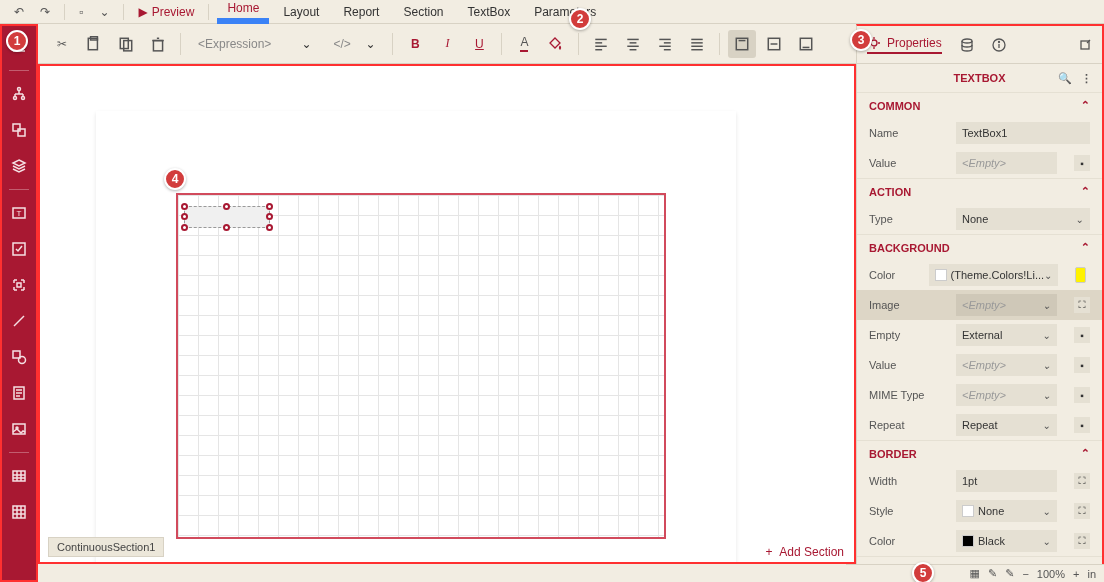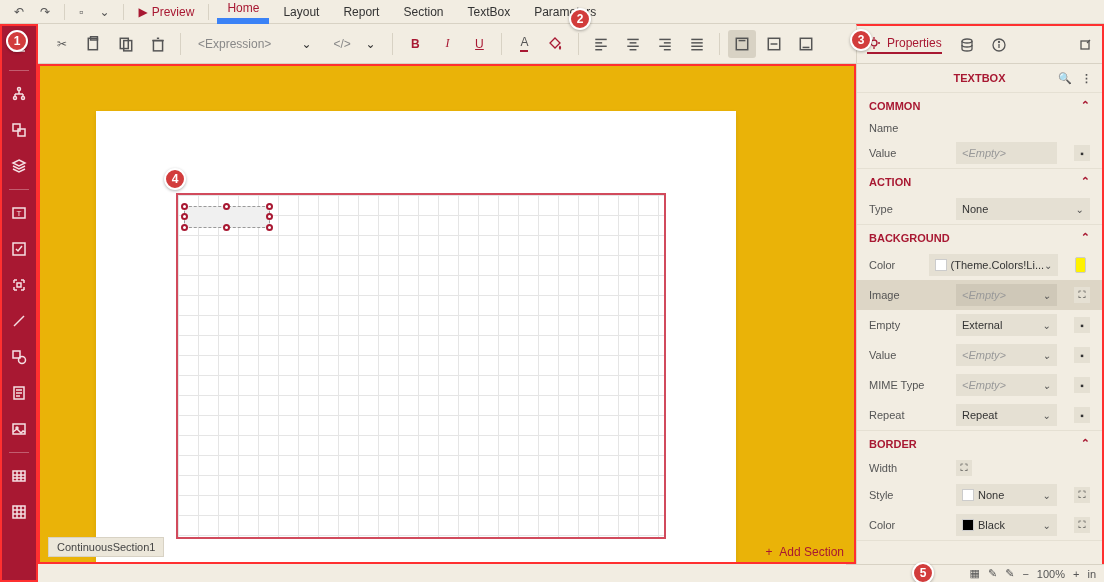--- a/index.html
+++ b/index.html
@@ -22,21 +22,21 @@
 
 
 .toolbar { position: absolute; left: 38px; right: 0; top: 24px; height: 40px; background: #f2ede2; border-bottom: 1px solid #d8d2c4; display: flex; align-items: center; padding: 0 10px; gap: 4px; }
 .toolbar .tool { width: 28px; height: 28px; display: flex; align-items: center; justify-content: center; cursor: pointer; color: #555; }
 .toolbar .sep { width: 1px; height: 22px; background: #d8d2c4; margin: 0 4px; }
 .toolbar .dropdown { display: flex; align-items: center; gap: 4px; padding: 4px 8px; border: 1px solid transparent; cursor: pointer; min-width: 80px; }
 .toolbar .tool svg, .toolbar .tool span.glyph { width: 16px; height: 16px; }
 .toolbar .active { background: #d8d2c4; border-radius: 3px; }
 
 
-.main { position: absolute; left: 38px; top: 64px; right: 248px; bottom: 18px; background: #eab308; border: 2px solid #ff3030; overflow: hidden; }
+.main { position: absolute; left: 38px; top: 64px; right: 248px; bottom: 18px; background: #ffffff; border: 2px solid #ff3030; overflow: hidden; }
 .page { position: absolute; left: 56px; top: 45px; width: 640px; height: 460px; background: #fff; box-shadow: 0 2px 4px rgba(0,0,0,0.1); }
 .design-area { position: absolute; left: 80px; top: 82px; width: 490px; height: 346px; border: 2px solid #d14a5c; background-image: linear-gradient(to right, #e5e5e5 1px, transparent 1px), linear-gradient(to bottom, #e5e5e5 1px, transparent 1px); background-size: 20px 20px; background-color: #fff; }
 .textbox-sel { position: absolute; left: 6px; top: 11px; width: 86px; height: 22px; background: #f0f0f0; border: 1px dashed #999; }
 .handle { position: absolute; width: 7px; height: 7px; background: #fff; border: 2px solid #a81832; border-radius: 50%; }
 .handle.tl { left: -4px; top: -4px; } .handle.tm { left: 50%; margin-left: -4px; top: -4px; } .handle.tr { right: -4px; top: -4px; }
 .handle.ml { left: -4px; top: 50%; margin-top: -4px; } .handle.mr { right: -4px; top: 50%; margin-top: -4px; }
 .handle.bl { left: -4px; bottom: -4px; } .handle.bm { left: 50%; margin-left: -4px; bottom: -4px; } .handle.br { right: -4px; bottom: -4px; }
 
 .section-tab { position: absolute; left: 8px; bottom: 5px; background: #ece7da; border: 1px solid #d8d2c4; padding: 3px 8px; font-size: 11px; color: #444; }
 .add-section { position: absolute; right: 10px; bottom: 3px; color: #a81832; font-size: 12px; cursor: pointer; }
@@ -350,20 +350,21 @@
     <span class="menu">⋮</span>
   </div>
 
   <div class="rp-section">
     <div class="rp-section-hd">
         <span>COMMON</span>
         <span class="chev">⌃</span>
       </div>
     <div class="rp-row">
         <span class="lbl">Name</span>
+        <div class="fld">TextBox1</div>
       </div>
     <div class="rp-row">
         <span class="lbl">Value</span>
         <div class="fld empty">&lt;Empty&gt;</div>
         <div class="extra">▪</div>
       </div>
   </div>
 
   <div class="rp-section">
     <div class="rp-section-hd">
@@ -435,20 +436,21 @@
       </div>
   </div>
 
   <div class="rp-section">
     <div class="rp-section-hd">
         <span>BORDER</span>
         <span class="chev">⌃</span>
       </div>
     <div class="rp-row">
         <span class="lbl">Width</span>
+        <div class="fld">1pt</div>
         <div class="extra">⛶</div>
       </div>
     <div class="rp-row">
         <span class="lbl">Style</span>
         <div class="fld">
           <span class="swatch"></span>
           <span>None</span>
           <span class="chev-d">⌄</span>
         </div>
         <div class="extra">⛶</div>

